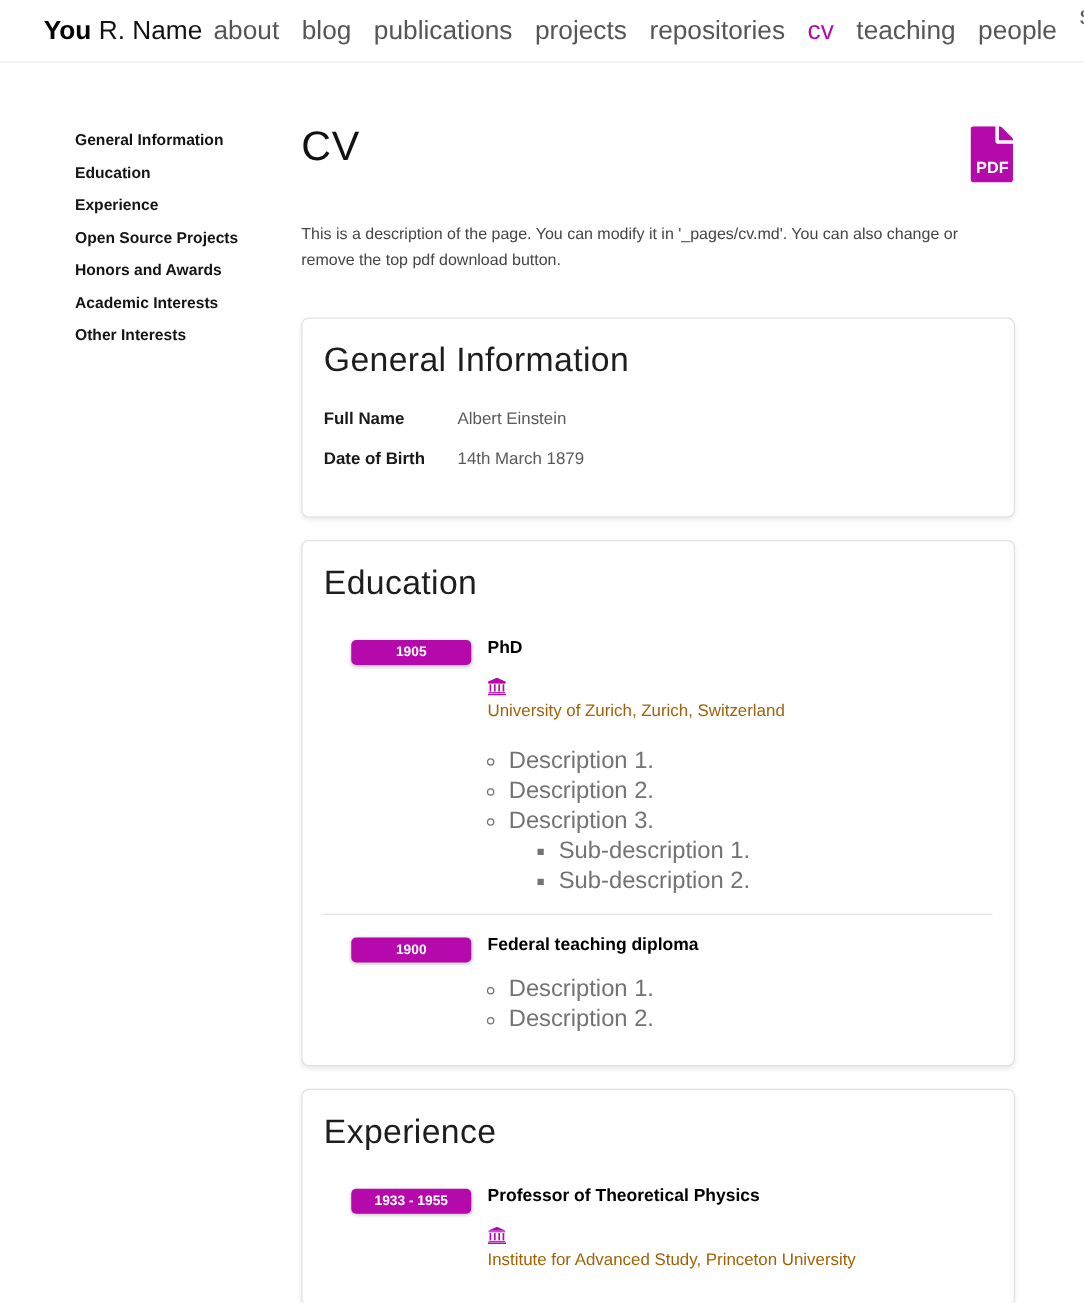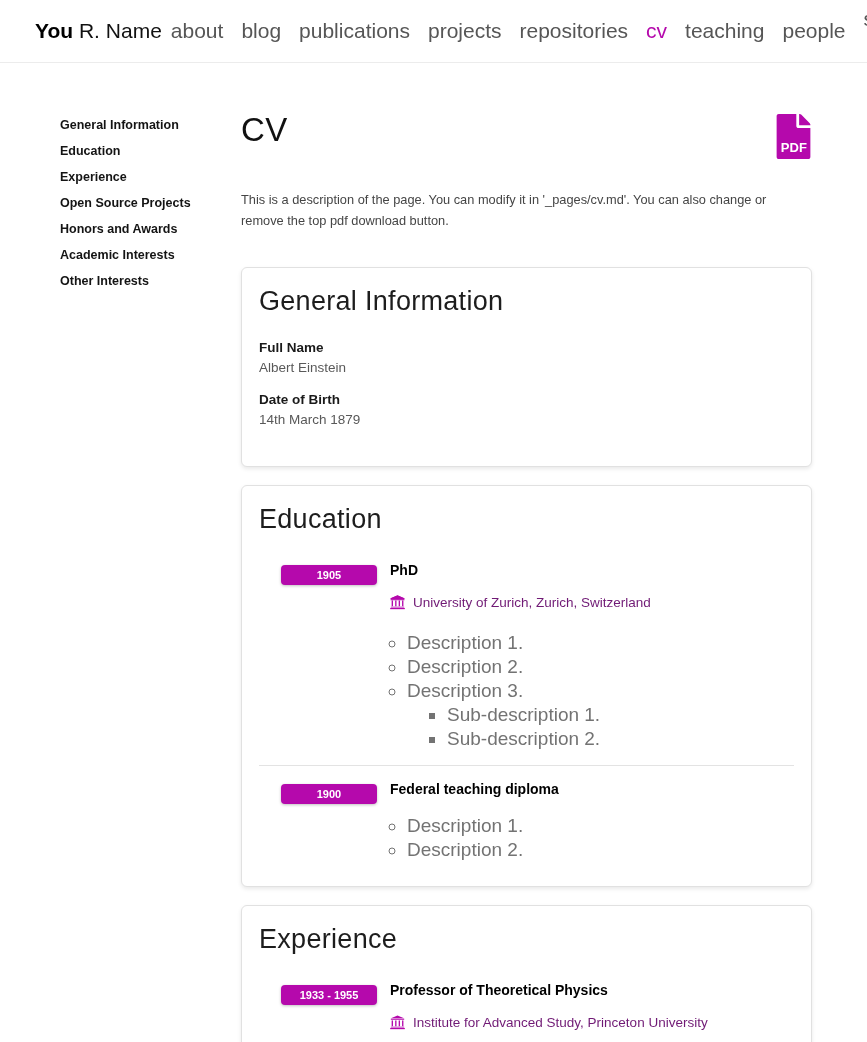--- a/index.html
+++ b/index.html
@@ -1,20 +1,20 @@
 <!DOCTYPE html>
 <html><head>
 <meta charset="utf-8">
 <style>
   * { margin:0; padding:0; box-sizing:border-box; }
   html,body { width:867px; height:1042px; overflow:hidden; background:#fff;
     font-family:"Liberation Sans", sans-serif; }
 
   
-  .navbar { height:63px; display:flex; align-items:center;
+  .navbar { height:50px; display:flex; align-items:center;
     padding:0 24px 0 35px; border-bottom:1px solid #ececec; background:#fff; }
   .brand { font-size:21px; color:#111; text-decoration:none; white-space:nowrap; }
   .brand b { font-weight:700; color:#000; }
   .nav-links { margin-left:auto; display:flex; align-items:center; }
   .nav-links a { text-decoration:none; color:#565656; font-size:21px; padding:0 9px; }
   .nav-links a.active { color:#b509ac; }
   .caret-down { display:inline-block; width:0; height:0; margin-left:6px;
     border-left:4px solid transparent; border-right:4px solid transparent;
     border-top:5px solid #3c3c3c; vertical-align:middle; }
   .theme-toggle { margin-left:14px; background:none; border:none; cursor:pointer;
@@ -39,35 +39,35 @@
 
   
   .card { border:1px solid #e1e1e1; border-radius:6px; background:#fff;
     box-shadow:0 2px 4px rgba(0,0,0,.09); padding:16px 17px 24px 17px;
     margin-bottom:18px; }
   .card h3 { font-size:27px; font-weight:400; color:#1d1d1d; line-height:34px;
     margin-bottom:20px; letter-spacing:.3px; }
   .card.timeline h3 { margin-bottom:26px; }
 
   
-  .info-row { display:flex; margin-bottom:12px; line-height:20px;flex-direction:column; }
+  .info-row { display:flex; margin-bottom:12px; line-height:20px; }
   .info-label { width:107px; flex:none; font-size:13.5px; font-weight:700; color:#1a1a1a; }
   .info-value { font-size:13.5px; color:#595959; }
 
   
   .entry { display:flex; }
   .entry-left { width:131px; flex:none; }
   .year-badge { display:block; width:96px; margin:3px 0 0 22px; padding:4px 0;
     background:#b509ac; color:#fff; font-size:11px; font-weight:700;
     text-align:center; border-radius:4px; box-shadow:0 1px 3px rgba(0,0,0,.25);
     white-space:nowrap; }
   .entry-right { flex:1; padding-right:4px; }
   .entry-title { font-size:14px; font-weight:700; color:#000; line-height:17px;
     margin-bottom:12px; }
-  .inst { display:flex; font-size:13.5px; color:#701a75; line-height:24px; }
+  .inst { display:flex; font-size:13.5px; color:#a16207; line-height:24px;flex-direction:column; }
   .inst-icon { flex:none; width:16px; margin-right:7px; padding-top:4px; }
   .inst-icon svg { width:15px; height:15px; fill:#b509ac; display:block; }
   ul.desc { list-style:circle; margin-top:16px; padding-left:17px;
     font-size:19px; color:#737373; line-height:24px; }
   ul.desc ul { list-style:square; margin:0; padding-left:40px; }
   hr.entry-divider { border:none; border-top:1px solid #e3e3e3; margin:14px 0 15px 0; }
 </style>
 </head>
 <body>
 

